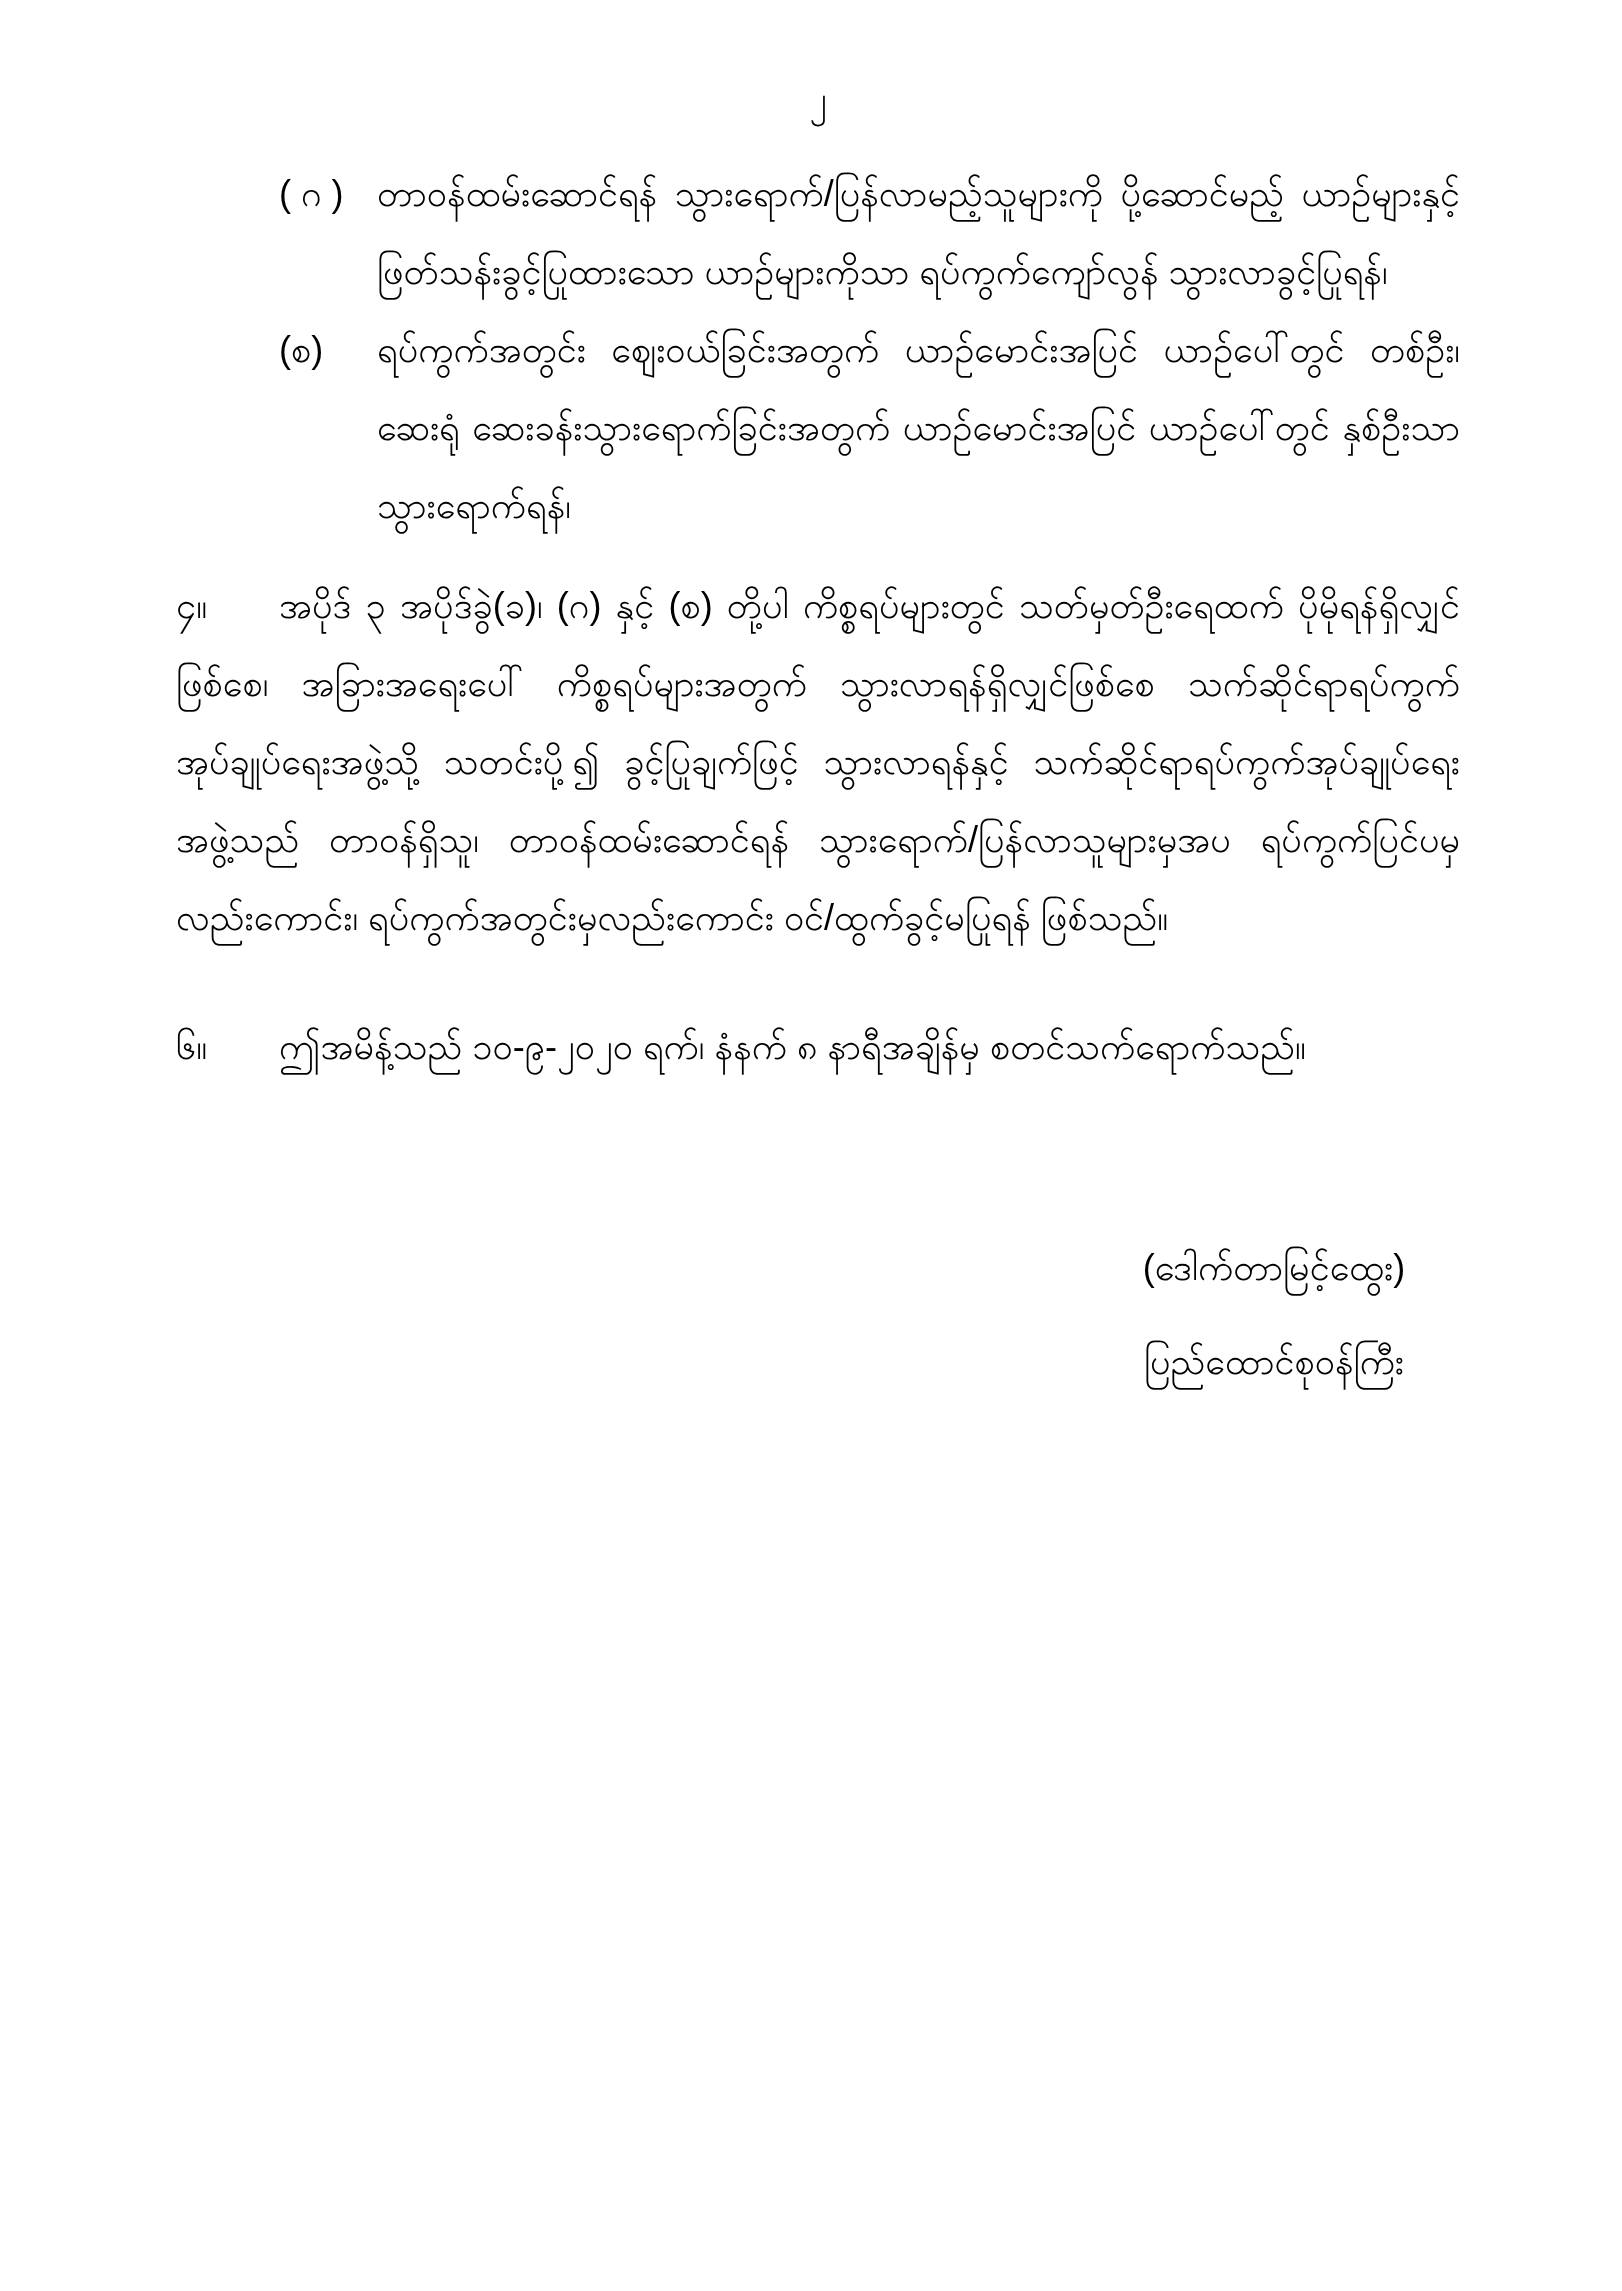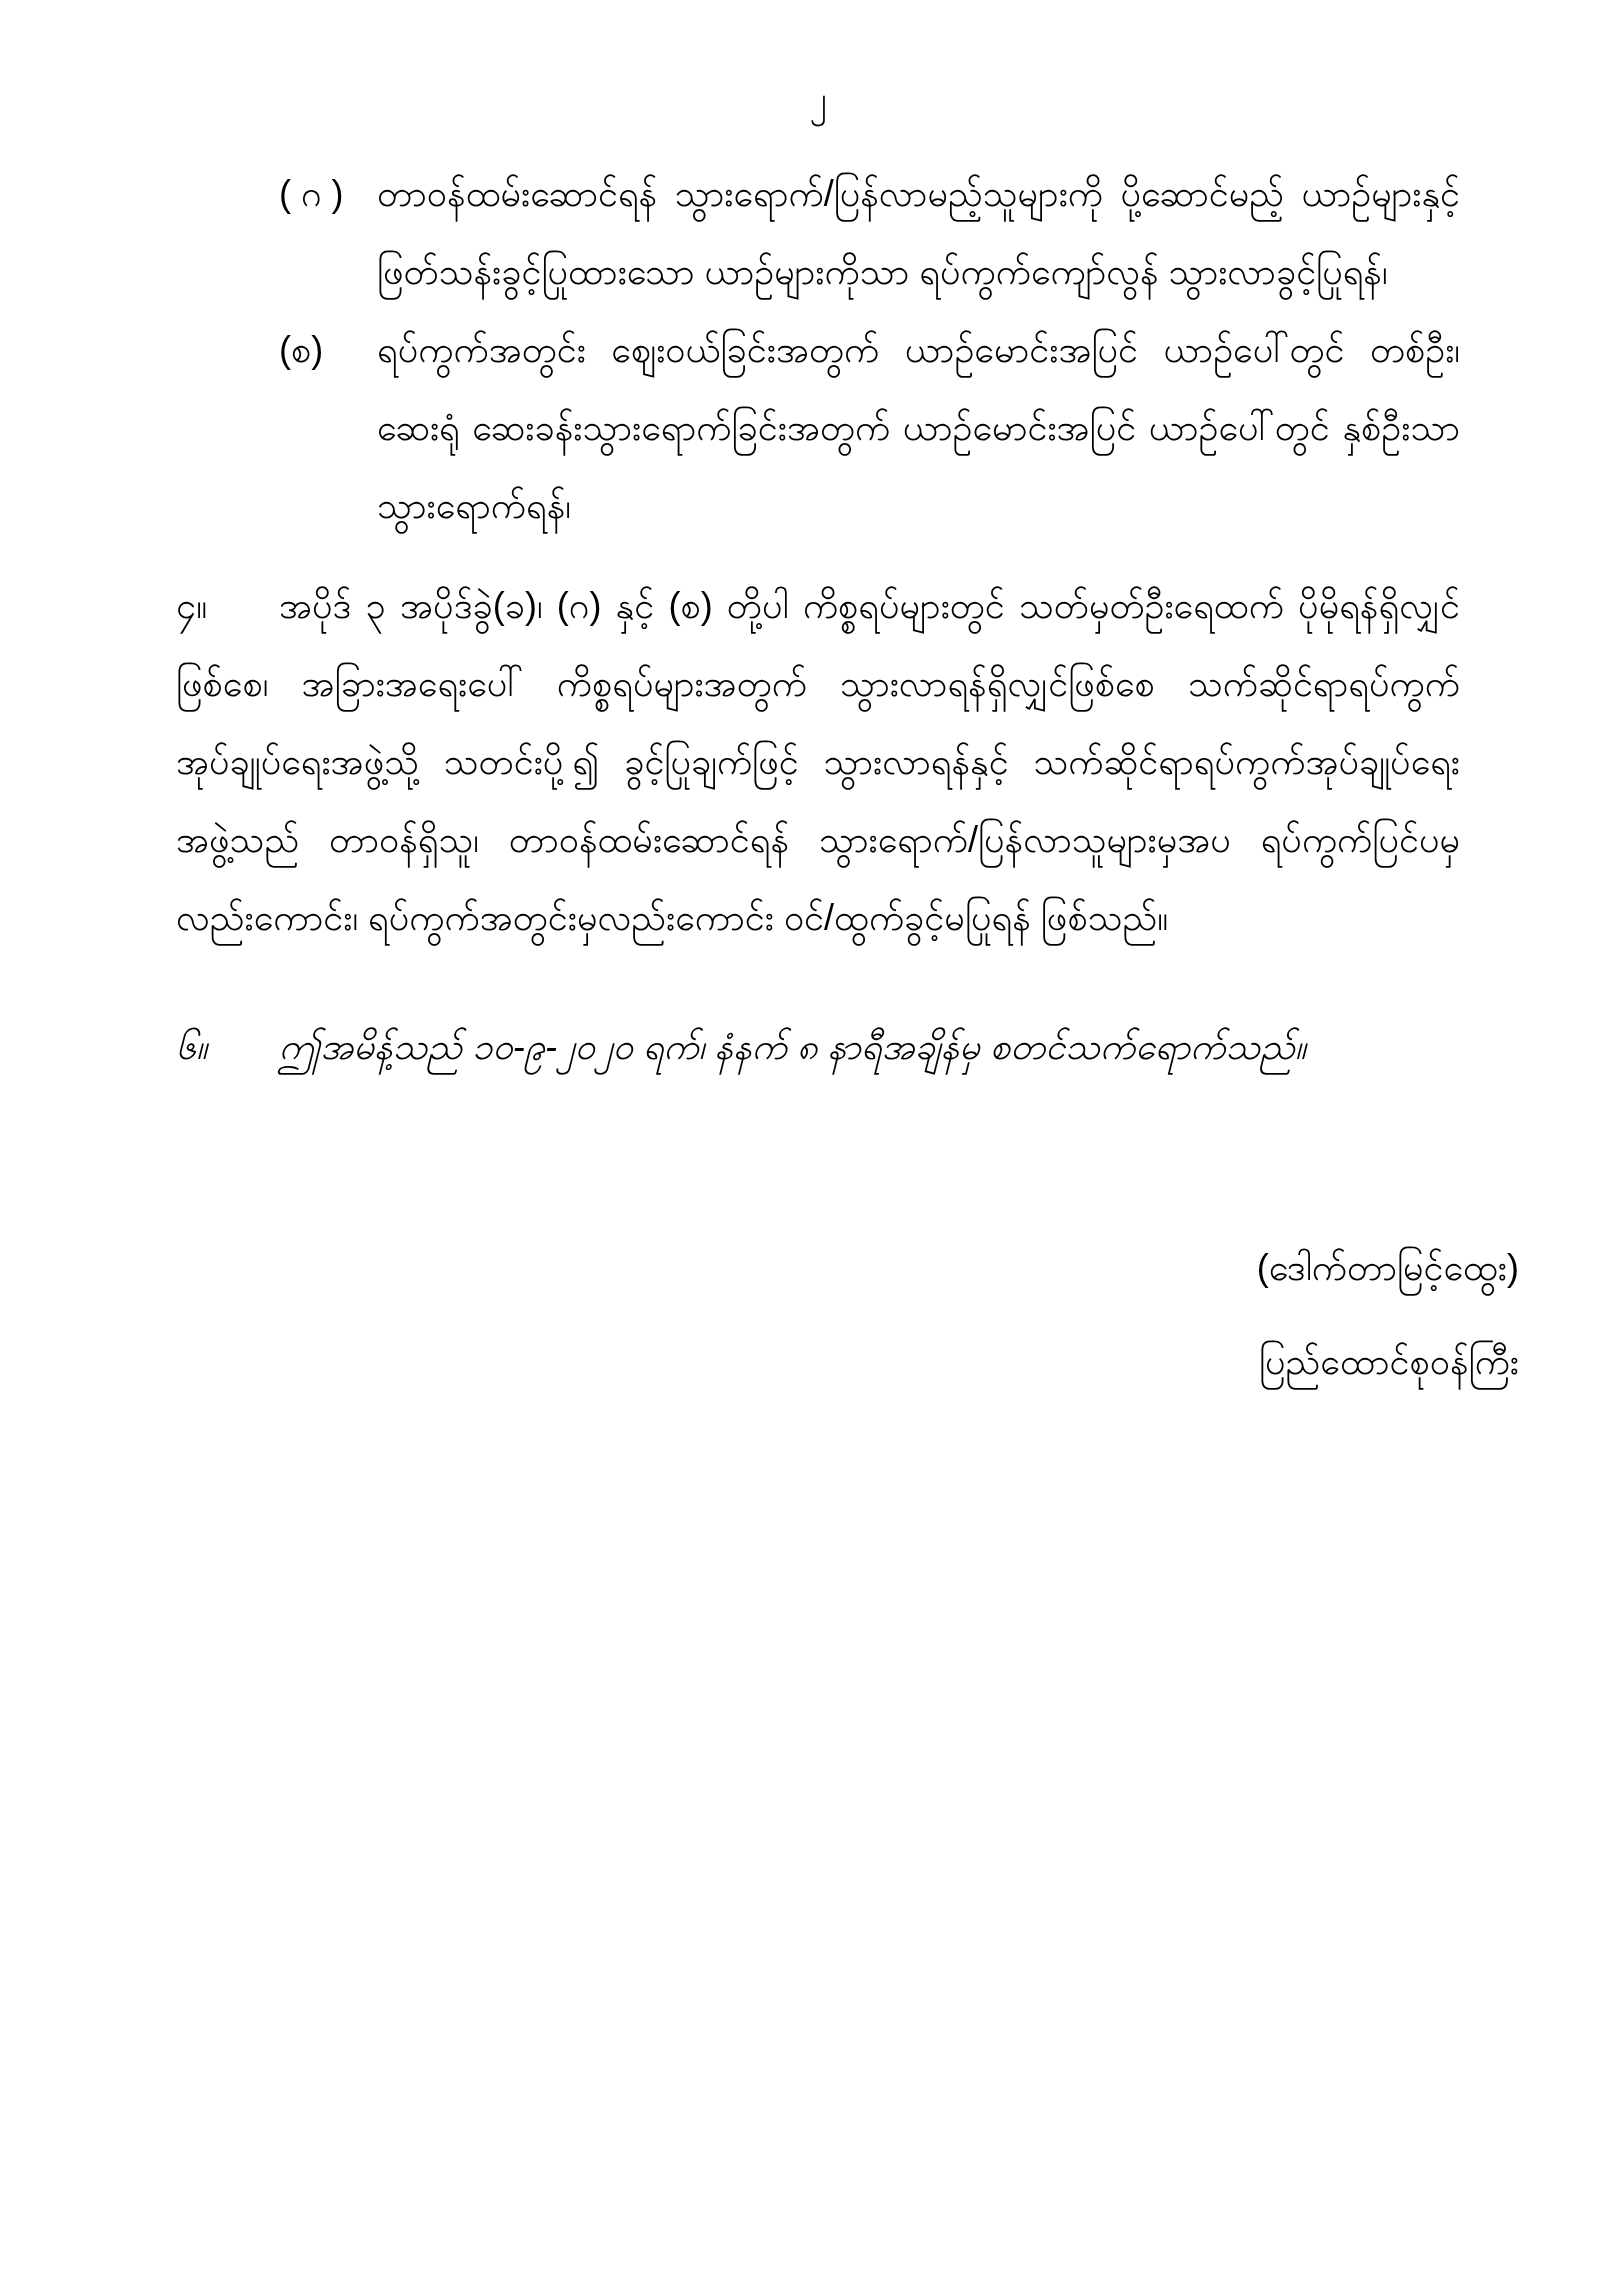--- a/index.html
+++ b/index.html
@@ -40,26 +40,25 @@
   .para {
     text-align: justify;
     margin-top: 21.6px;
   }
   .para-num {
     display: inline-block;
     width: 103px;
   }
   .para-last {
     margin-top: 51px;
-    font-style: italic;
   }
   .signature {
     width: 490px;
     margin: 135px -59px 0 auto;
-    text-align: right;
+    text-align: center;
     line-height: 94px;
   }
 </style>
 </head>
 <body>
 
 <div class="page">
 
   <div class="page-number">၂</div>
 

